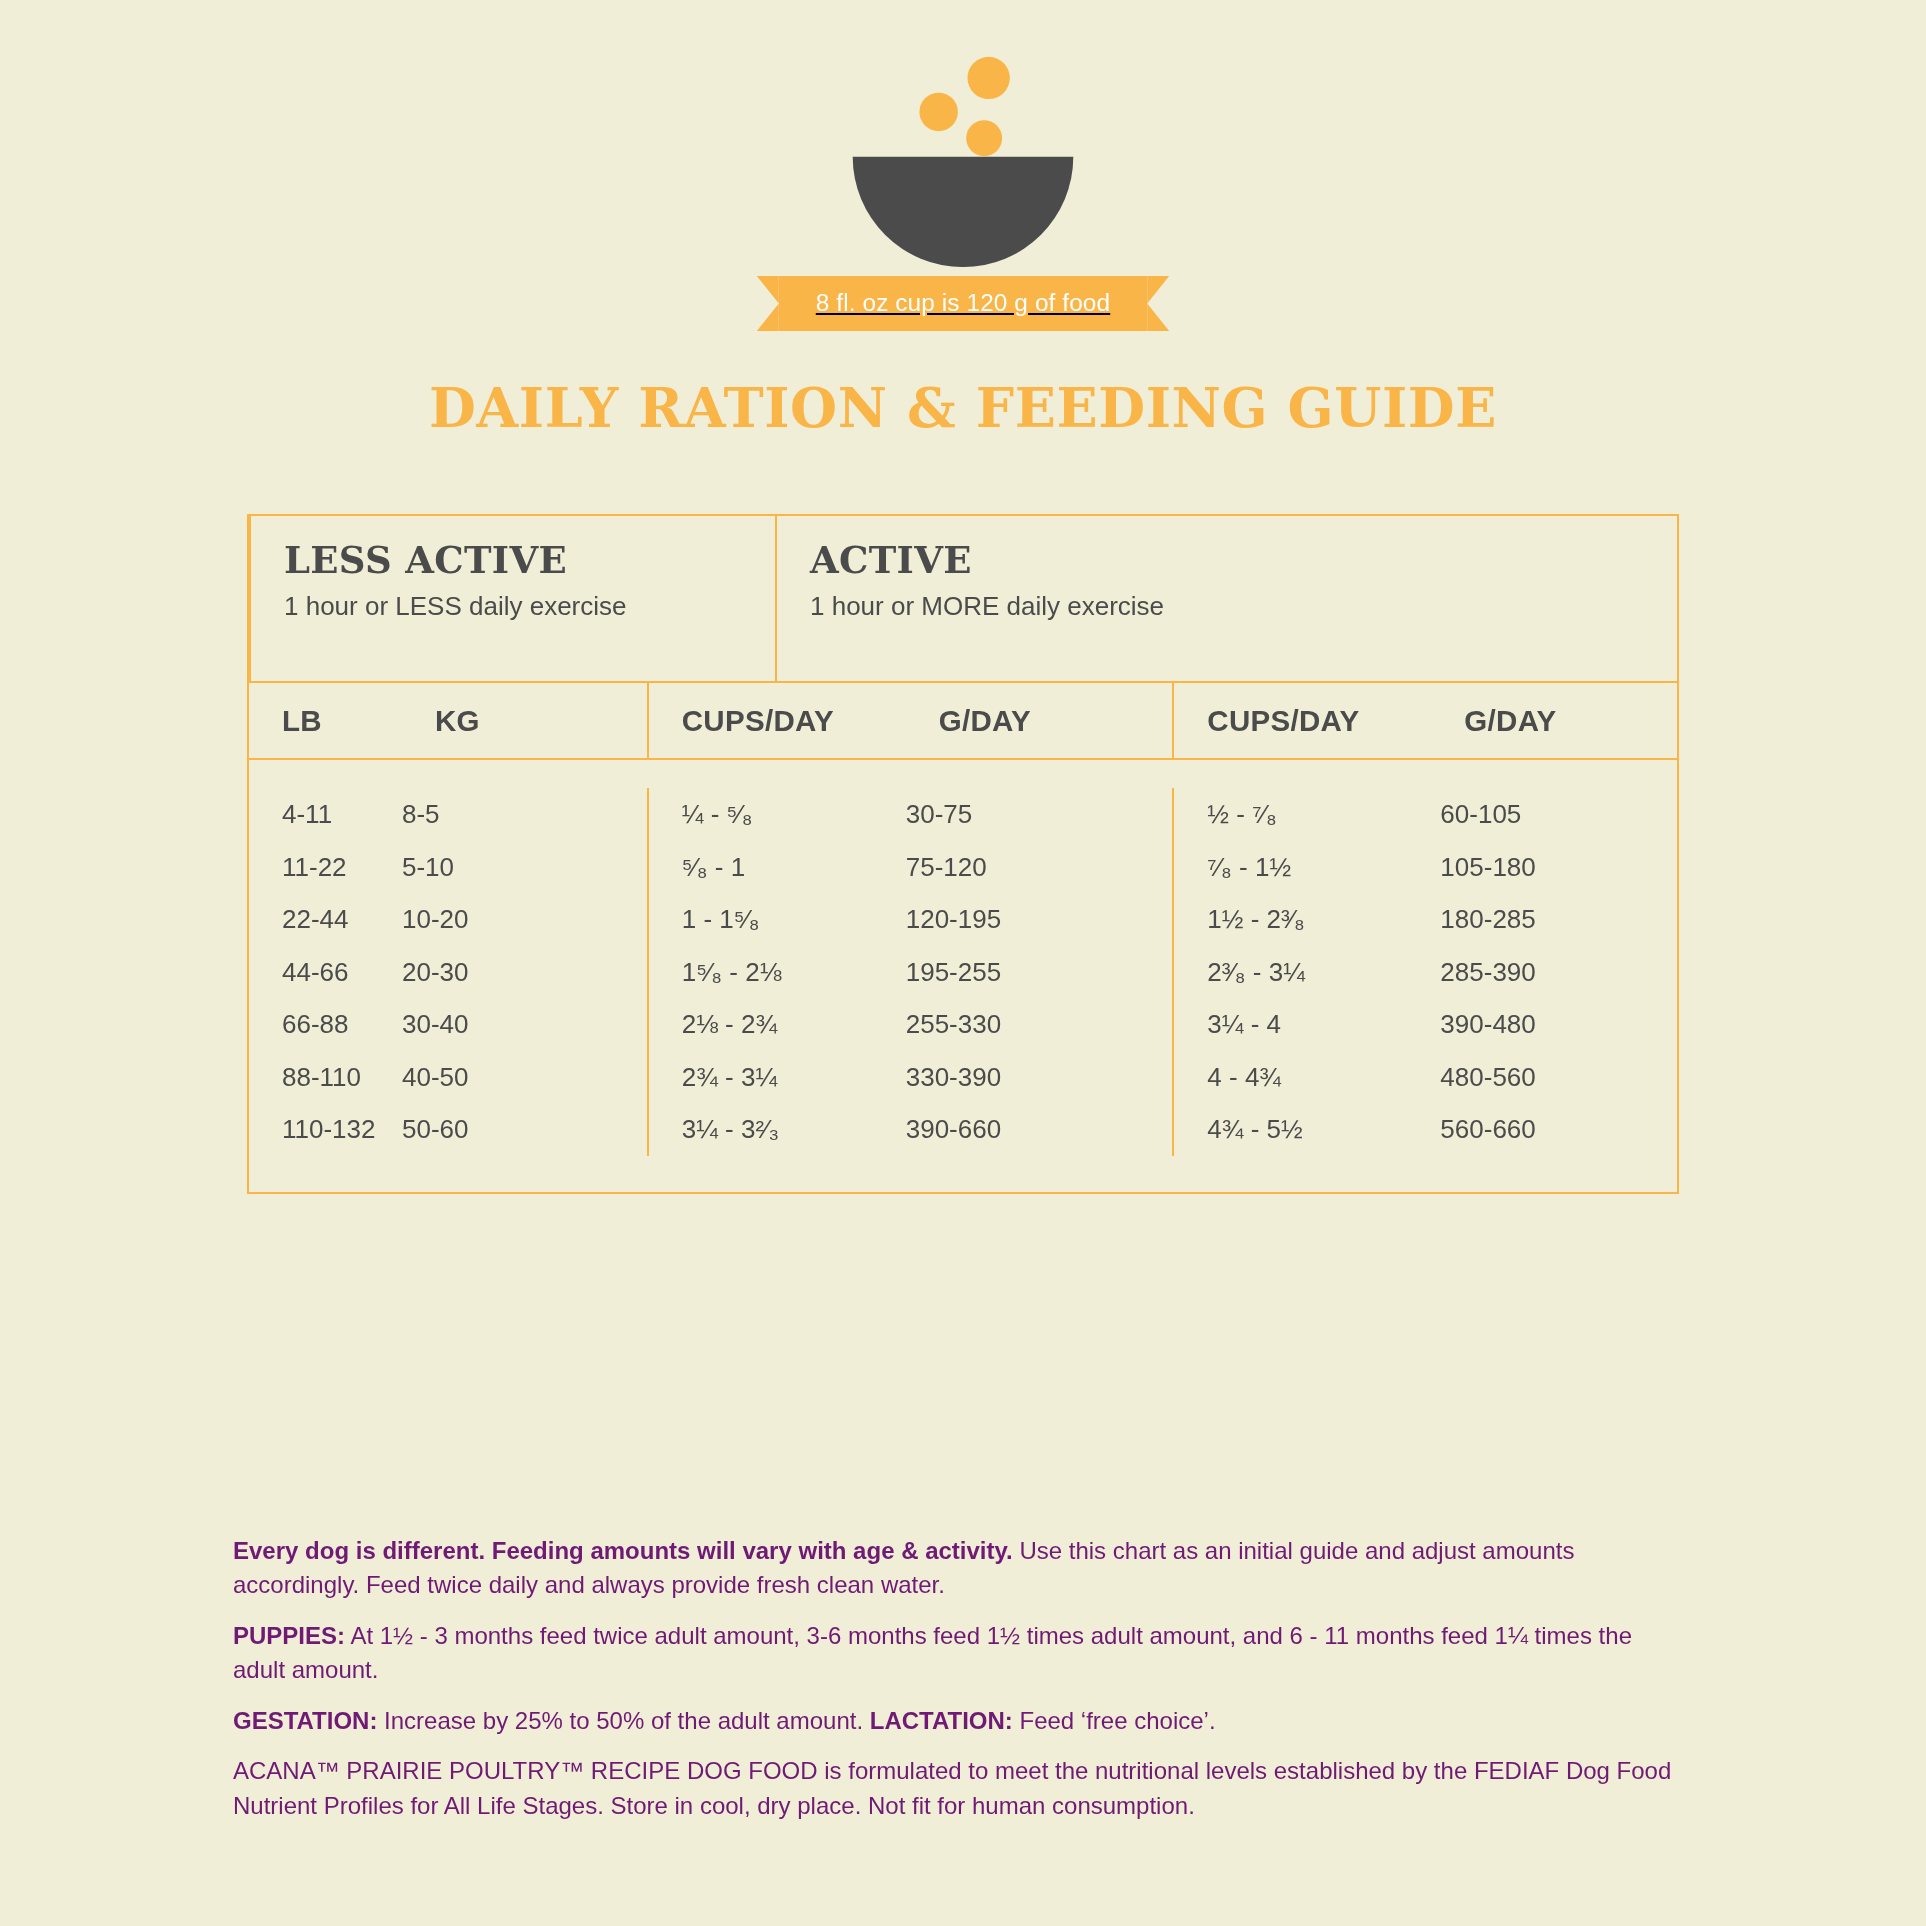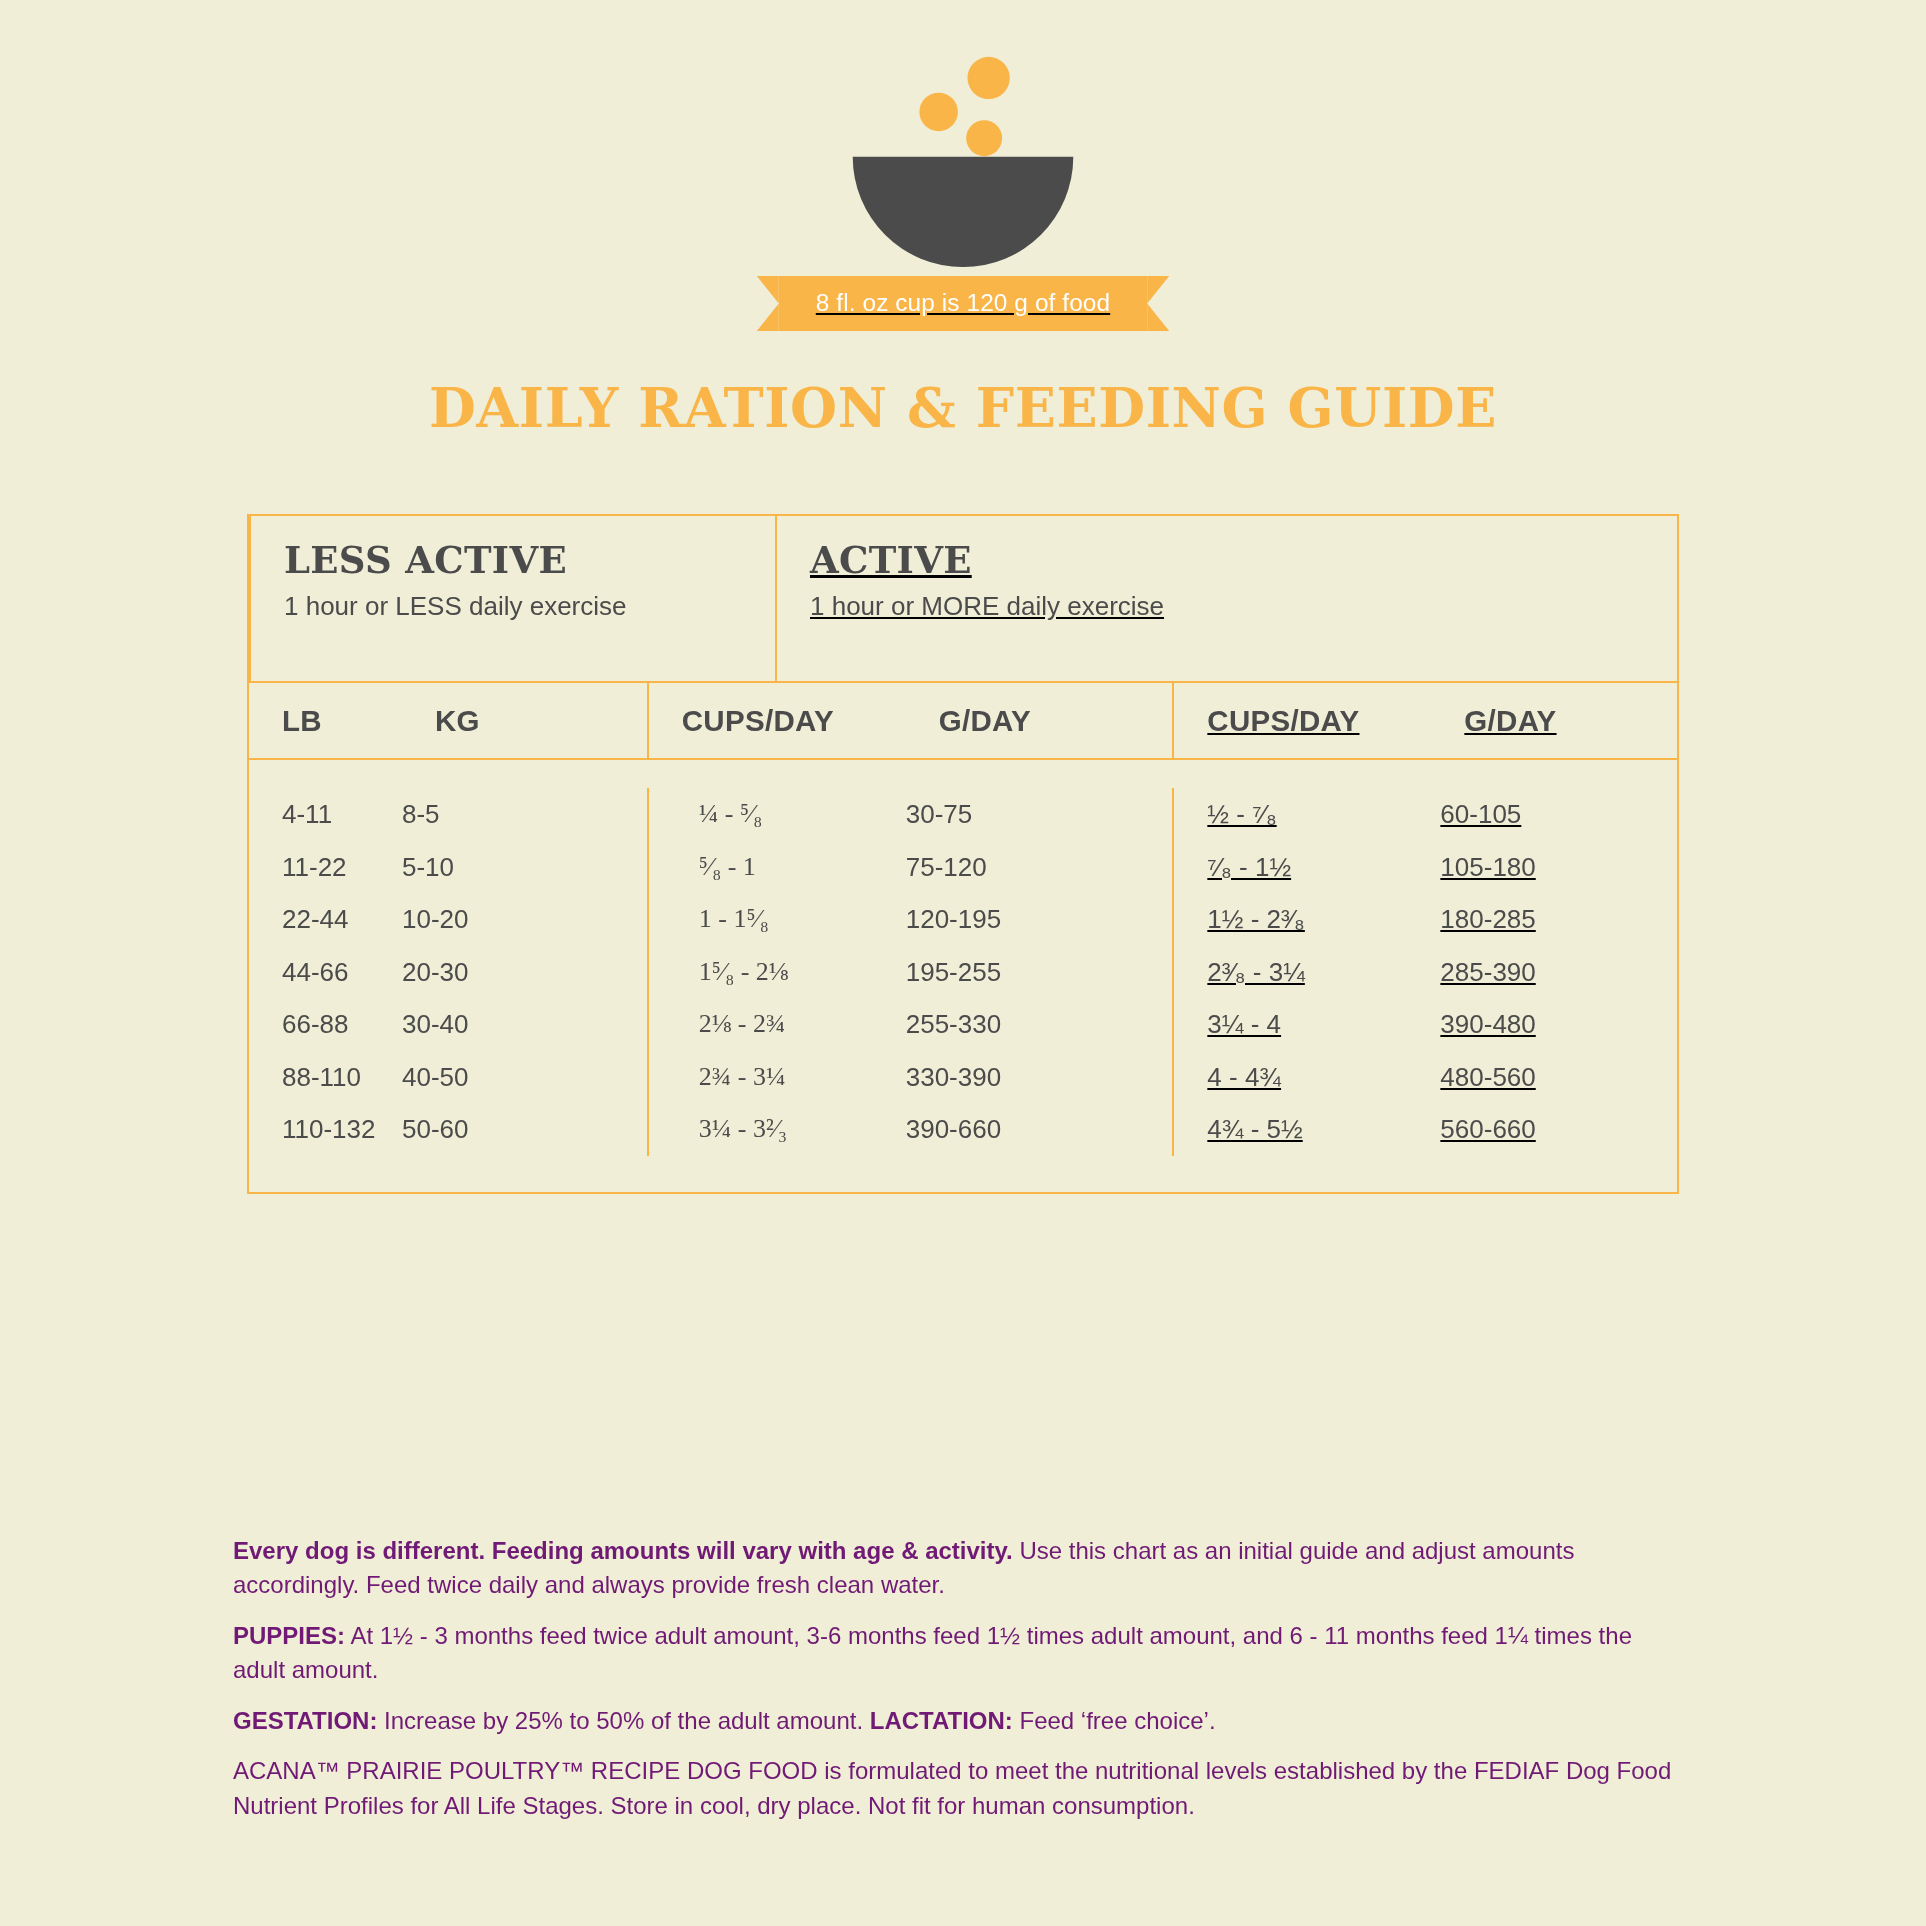--- a/index.html
+++ b/index.html
@@ -74,21 +74,21 @@
     left: 247px;
     top: 514px;
     width: 1432px;
     border: 2.6px solid #f9b548;
   }
   .trow { display: flex; }
   .cell-group { position: relative; }
 
   .grp-weight { width: 398px; }
   .grp-less   { width: 526px; border-left: 2.6px solid #f9b548; }
-  .grp-active { width: 505px; border-left: 2.6px solid #f9b548; text-decoration: underline; }
+  .grp-active { width: 505px; border-left: 2.6px solid #f9b548; }
 
   
   .hdr1 { height: 167px; border-bottom: 2.6px solid #f9b548; }
   .hdr1 .cell-group { padding: 24.4px 0 0 33px; }
   .hdr-title {
     font-family: "DejaVu Serif", serif;
     font-weight: bold;
     color: #4b4b4b;
     font-size: 37px;
     line-height: 1.12;
@@ -205,21 +205,21 @@
             <div class="bval">20-30</div>
             <div class="bval">30-40</div>
             <div class="bval">40-50</div>
             <div class="bval">50-60</div>
           </div>
         </div>
       </div>
 
       <div class="cell-group grp-less" style="display:block; padding-left:0;">
         <div style="display:flex;">
-          <div class="w-cups" style="padding-left:50px;font-family:Liberation Serif, serif;">
+          <div class="w-cups" style="padding-left:33px;">
             <div class="bval">¼ - ⁵⁄₈</div>
             <div class="bval">⁵⁄₈ - 1</div>
             <div class="bval">1 - 1⁵⁄₈</div>
             <div class="bval">1⁵⁄₈ - 2⅛</div>
             <div class="bval">2⅛ - 2¾</div>
             <div class="bval">2¾ - 3¼</div>
             <div class="bval">3¼ - 3²⁄₃</div>
           </div>
           <div class="w-g">
             <div class="bval">30-75</div>

